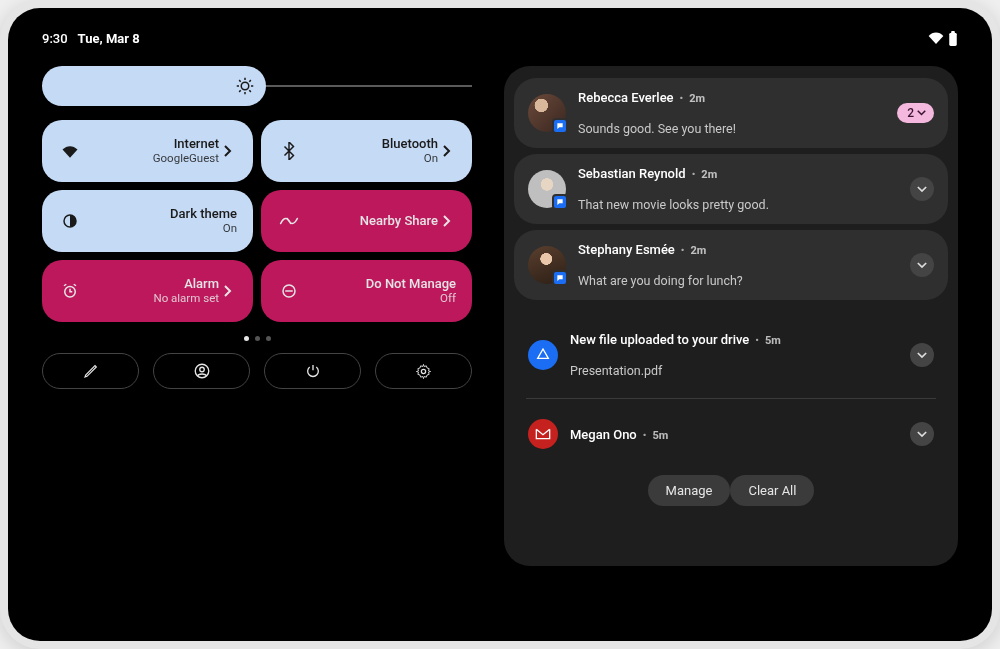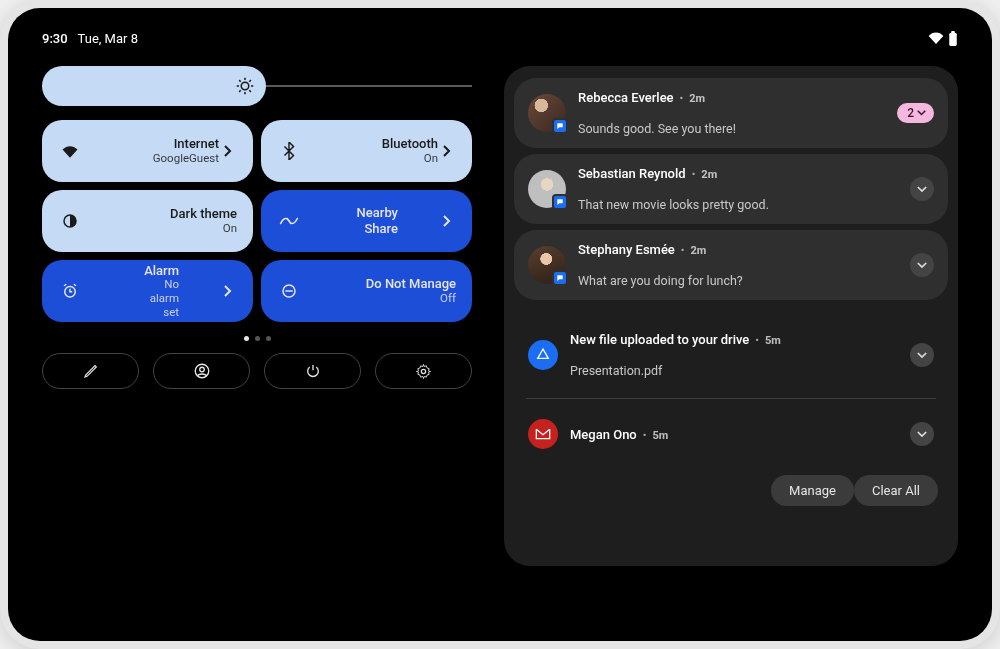--- a/index.html
+++ b/index.html
@@ -34,21 +34,21 @@
     display: flex;
     justify-content: space-between;
     align-items: center;
     color: #fff;
     font-size: 13px;
     height: 24px;
     margin-bottom: 16px;
   }
   .status-left { display: flex; align-items: baseline; gap: 10px; }
   .status-time { font-weight: 500; }
-  .status-date { font-weight: 400; }
+  .status-date { font-weight: 700; }
   .status-right { display: flex; align-items: center; gap: 4px; }
 
   .content {
     display: flex;
     gap: 32px;
   }
   .left-panel { flex: 0 0 430px; }
   .right-panel { flex: 1; }
 
   
@@ -90,21 +90,21 @@
     height: 62px;
     border-radius: 20px;
     display: flex;
     align-items: center;
     padding: 0 16px;
     color: #e5e5e5;
     cursor: pointer;
     position: relative;
   }
   .tile.on { background: #c5daf5; color: #1a1a1a; }
-  .tile.off { background: #1d4ed8; color: #e5e5e5; gap: 40px; }
+  .tile.off { background: #be185d; color: #e5e5e5; }
   .tile-icon { width: 24px; display:flex; align-items:center; justify-content:center; }
   .tile-text { flex: 1; margin-left: 12px; line-height: 1.2; text-align: right; }
   .tile-label { font-size: 13px; font-weight: 500; }
   .tile-sub { font-size: 11.5px; opacity: .85; }
   .tile-chev { width: 18px; display:flex; align-items:center; justify-content:center; }
 
   
   .dots {
     display: flex; justify-content: center; gap: 6px;
     margin: 14px 0 12px;
@@ -200,21 +200,21 @@
   .notif .pill {
     background: #f4b8de;
     color: #3a1230;
     font-size: 12px;
     font-weight: 500;
     padding: 3px 8px 3px 10px;
     border-radius: 14px;
     display:flex; align-items:center; gap:3px;
   }
   .notif-actions {
-    display:flex; justify-content: flex-end;
+    display:flex; justify-content: center;
     padding: 6px 10px 2px;
   }
   .pill-btn {
     background: #3b3b3b;
     color: #e5e5e5;
     font-size: 13px;
     border-radius: 18px;
     padding: 8px 18px;
     cursor: pointer;
   }

